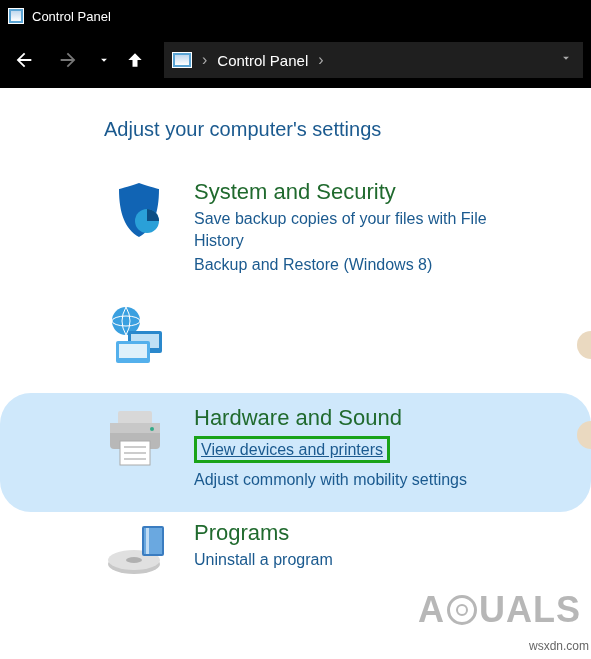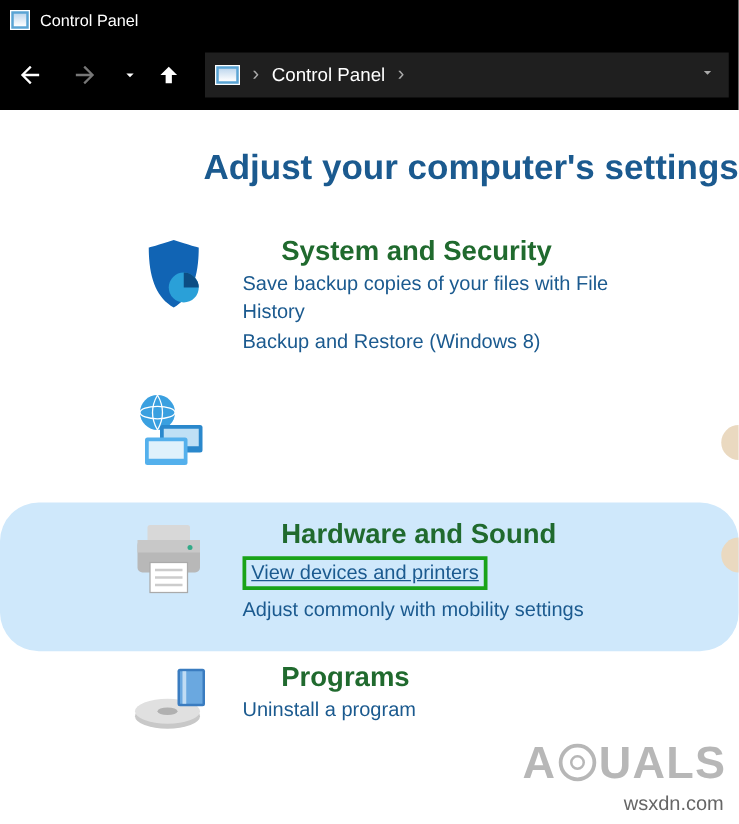--- a/index.html
+++ b/index.html
@@ -11,32 +11,32 @@
   .navbar { background: #000; height: 56px; display: flex; align-items: center; padding: 0 4px; gap: 4px; }
   .nav-btn { width: 40px; height: 40px; display: flex; align-items: center; justify-content: center; color: #fff; }
   .nav-btn.disabled { color: #777; }
   .addr { flex: 1; background: #1f1f1f; height: 36px; margin-left: 10px; margin-right:4px; display: flex; align-items: center; padding: 0 8px; color:#fff; gap: 10px; position:relative;}
   .addr-icon { width: 20px; height: 16px; background: #5aa4d4; border: 1px solid #fff; display:inline-block; position:relative;}
   .addr-icon::after{content:"";position:absolute;left:2px;top:2px;right:2px;bottom:2px;background:linear-gradient(#c0d8ee,#fff);}
   .addr-chev{color:#aaa;}
   .addr-text{color:#fff; font-size:15px;}
   .addr-dd{position:absolute;right:10px;color:#aaa;}
   .content { padding: 30px 0 0 0; }
-  .heading { color: #1b5a8f; font-size: 28px; font-weight: 700; padding: 0 0 30px 104px; text-align: right; }
+  .heading { color: #1b5a8f; font-size: 20px; font-weight: 400; padding: 0 0 30px 104px; }
   .cat-row { display: flex; padding: 8px 0 18px 104px; gap: 20px; position:relative;}
   .cat-row.highlight { background: #cfe8fb; padding-top:12px; padding-bottom:18px; padding-left:104px;border-radius:31px;}
   .cat-icon { width: 70px; height: 70px; flex-shrink: 0; display:flex; align-items:flex-start; justify-content:center;}
   .cat-body { flex: 1; padding-right: 40px;}
-  .cat-title { color: #206a2e; font-size: 22px; font-weight: 700; margin-bottom: 2px; margin-left: 31px; }
+  .cat-title { color: #206a2e; font-size: 22px; font-weight: 400; margin-bottom: 2px; }
   .cat-link { color: #1b5a8f; font-size: 16px; display: block; margin: 3px 0; line-height: 1.35; max-width: 330px;}
   .cat-link.boxed { border: 3px solid #19a319; display:inline-block; padding: 0 4px; text-decoration: underline;}
   .watermark { position: absolute; right: 10px; bottom: 28px; color: #999; font-size: 36px; font-weight: 600; letter-spacing: 1px; display:flex; align-items:center; gap:2px; opacity:0.7;}
   .wm-o{width:30px;height:30px;border:3px solid #999;border-radius:50%;display:inline-block;position:relative;}
   .wm-o::after{content:"";position:absolute;left:6px;top:6px;right:6px;bottom:6px;border:2px solid #999;border-radius:50%;}
-  .src{position:absolute;right:12px;bottom:6px;font-size:16px;color:#666;}
+  .src{position:absolute;right:2px;bottom:6px;font-size:12px;color:#666;}
   .half-circ{position:absolute; right:0; width:14px; height:28px; background:#ead9c0; border-top-left-radius:14px;border-bottom-left-radius:14px;}
 </style>
 </head>
 <body>
 
 <div class="titlebar">
   <span class="titlebar-icon"></span>
   <span class="titlebar-text">Control Panel</span>
 </div>
 

